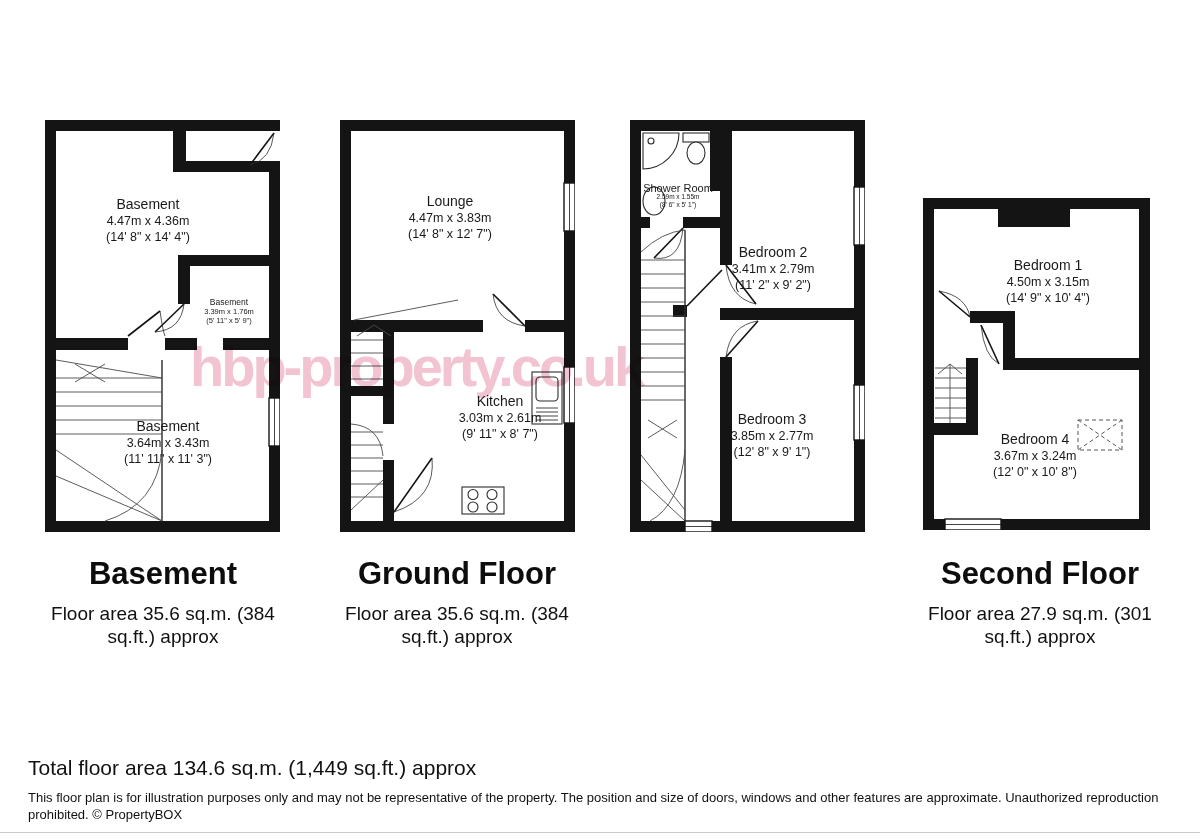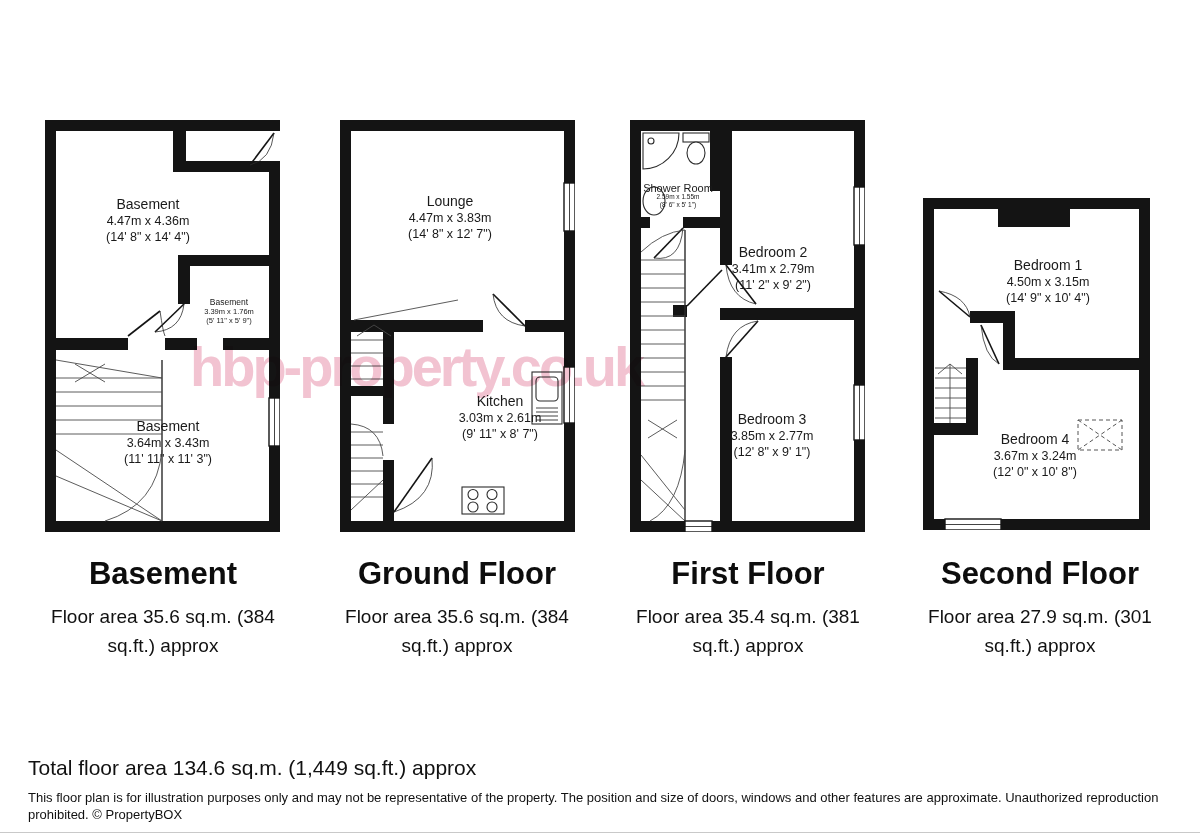--- a/index.html
+++ b/index.html
@@ -9,21 +9,21 @@
   .plan svg{display:block;}
   .room-label{position:absolute;transform:translate(-50%,-50%);text-align:center;white-space:nowrap;color:#1a1a1a;}
   .room-label .rname{font-size:14px;line-height:18px;}
   .room-label .rdim{font-size:12.5px;line-height:16px;}
   .room-label.small .rname{font-size:8.5px;line-height:10px;}
   .room-label.small .rdim{font-size:7.5px;line-height:9px;}
   .room-label.tiny .rname{font-size:11px;line-height:9px;}
   .room-label.tiny .rdim{font-size:6.5px;line-height:8px;}
   .floor-caption{position:absolute;text-align:center;}
   .floor-title{font-size:31px;font-weight:bold;letter-spacing:0px;color:#0d0d0d;}
-  .floor-area{font-size:19px;line-height:29px;margin:10px auto 0 auto;width:262px;color:#111;}
+  .floor-area{font-size:19px;line-height:23px;margin:10px auto 0 auto;width:262px;color:#111;}
   #watermark{position:absolute;left:190px;top:334px;width:840px;font-size:56px;font-weight:bold;
              letter-spacing:-3px;color:#f2c3d1;mix-blend-mode:multiply;white-space:nowrap;}
   #total-area{position:absolute;left:28px;top:756px;font-size:21px;color:#111;}
   #disclaimer{position:absolute;left:28px;top:789px;width:1152px;font-size:13px;line-height:17px;color:#111;}
   #footer-rule{position:absolute;left:0;top:832px;width:100%;height:1px;background:#c9c9c9;}
   .wall{fill:#141414;}
   .stair{stroke:#4a4a4a;stroke-width:0.9;fill:none;}
   .stairedge{stroke:#2a2a2a;stroke-width:1.4;fill:none;}
   .door{stroke:#141414;stroke-width:1.6;fill:none;}
   .arc{stroke:#2c2c2c;stroke-width:0.8;fill:none;}
@@ -315,24 +315,20 @@
   <div id="watermark">hbp-property.co.uk</div>
 
   <div class="floor-caption" style="left:13px;top:556px;width:300px;">
     <div class="floor-title">Basement</div>
     <div class="floor-area">Floor area 35.6 sq.m. (384 sq.ft.) approx</div>
   </div>
   <div class="floor-caption" style="left:307px;top:556px;width:300px;text-align:center;">
     <div class="floor-title">Ground Floor</div>
     <div class="floor-area">Floor area 35.6 sq.m. (384 sq.ft.) approx</div>
   </div>
-  <div class="floor-caption" style="left:598px;top:556px;width:300px;">
-    <div class="floor-title">First Floor</div>
-    <div class="floor-area">Floor area 35.4 sq.m. (381 sq.ft.) approx</div>
-  </div>
   <div class="floor-caption" style="left:890px;top:556px;width:300px;">
     <div class="floor-title">Second Floor</div>
     <div class="floor-area">Floor area 27.9 sq.m. (301 sq.ft.) approx</div>
   </div>
 
   <div id="total-area">Total floor area 134.6 sq.m. (1,449 sq.ft.) approx</div>
   <div id="disclaimer">This floor plan is for illustration purposes only and may not be representative of the property. The position and size of doors, windows and other features are approximate. Unauthorized reproduction prohibited. © PropertyBOX</div>
   <div id="footer-rule"></div>
 
 </div>

